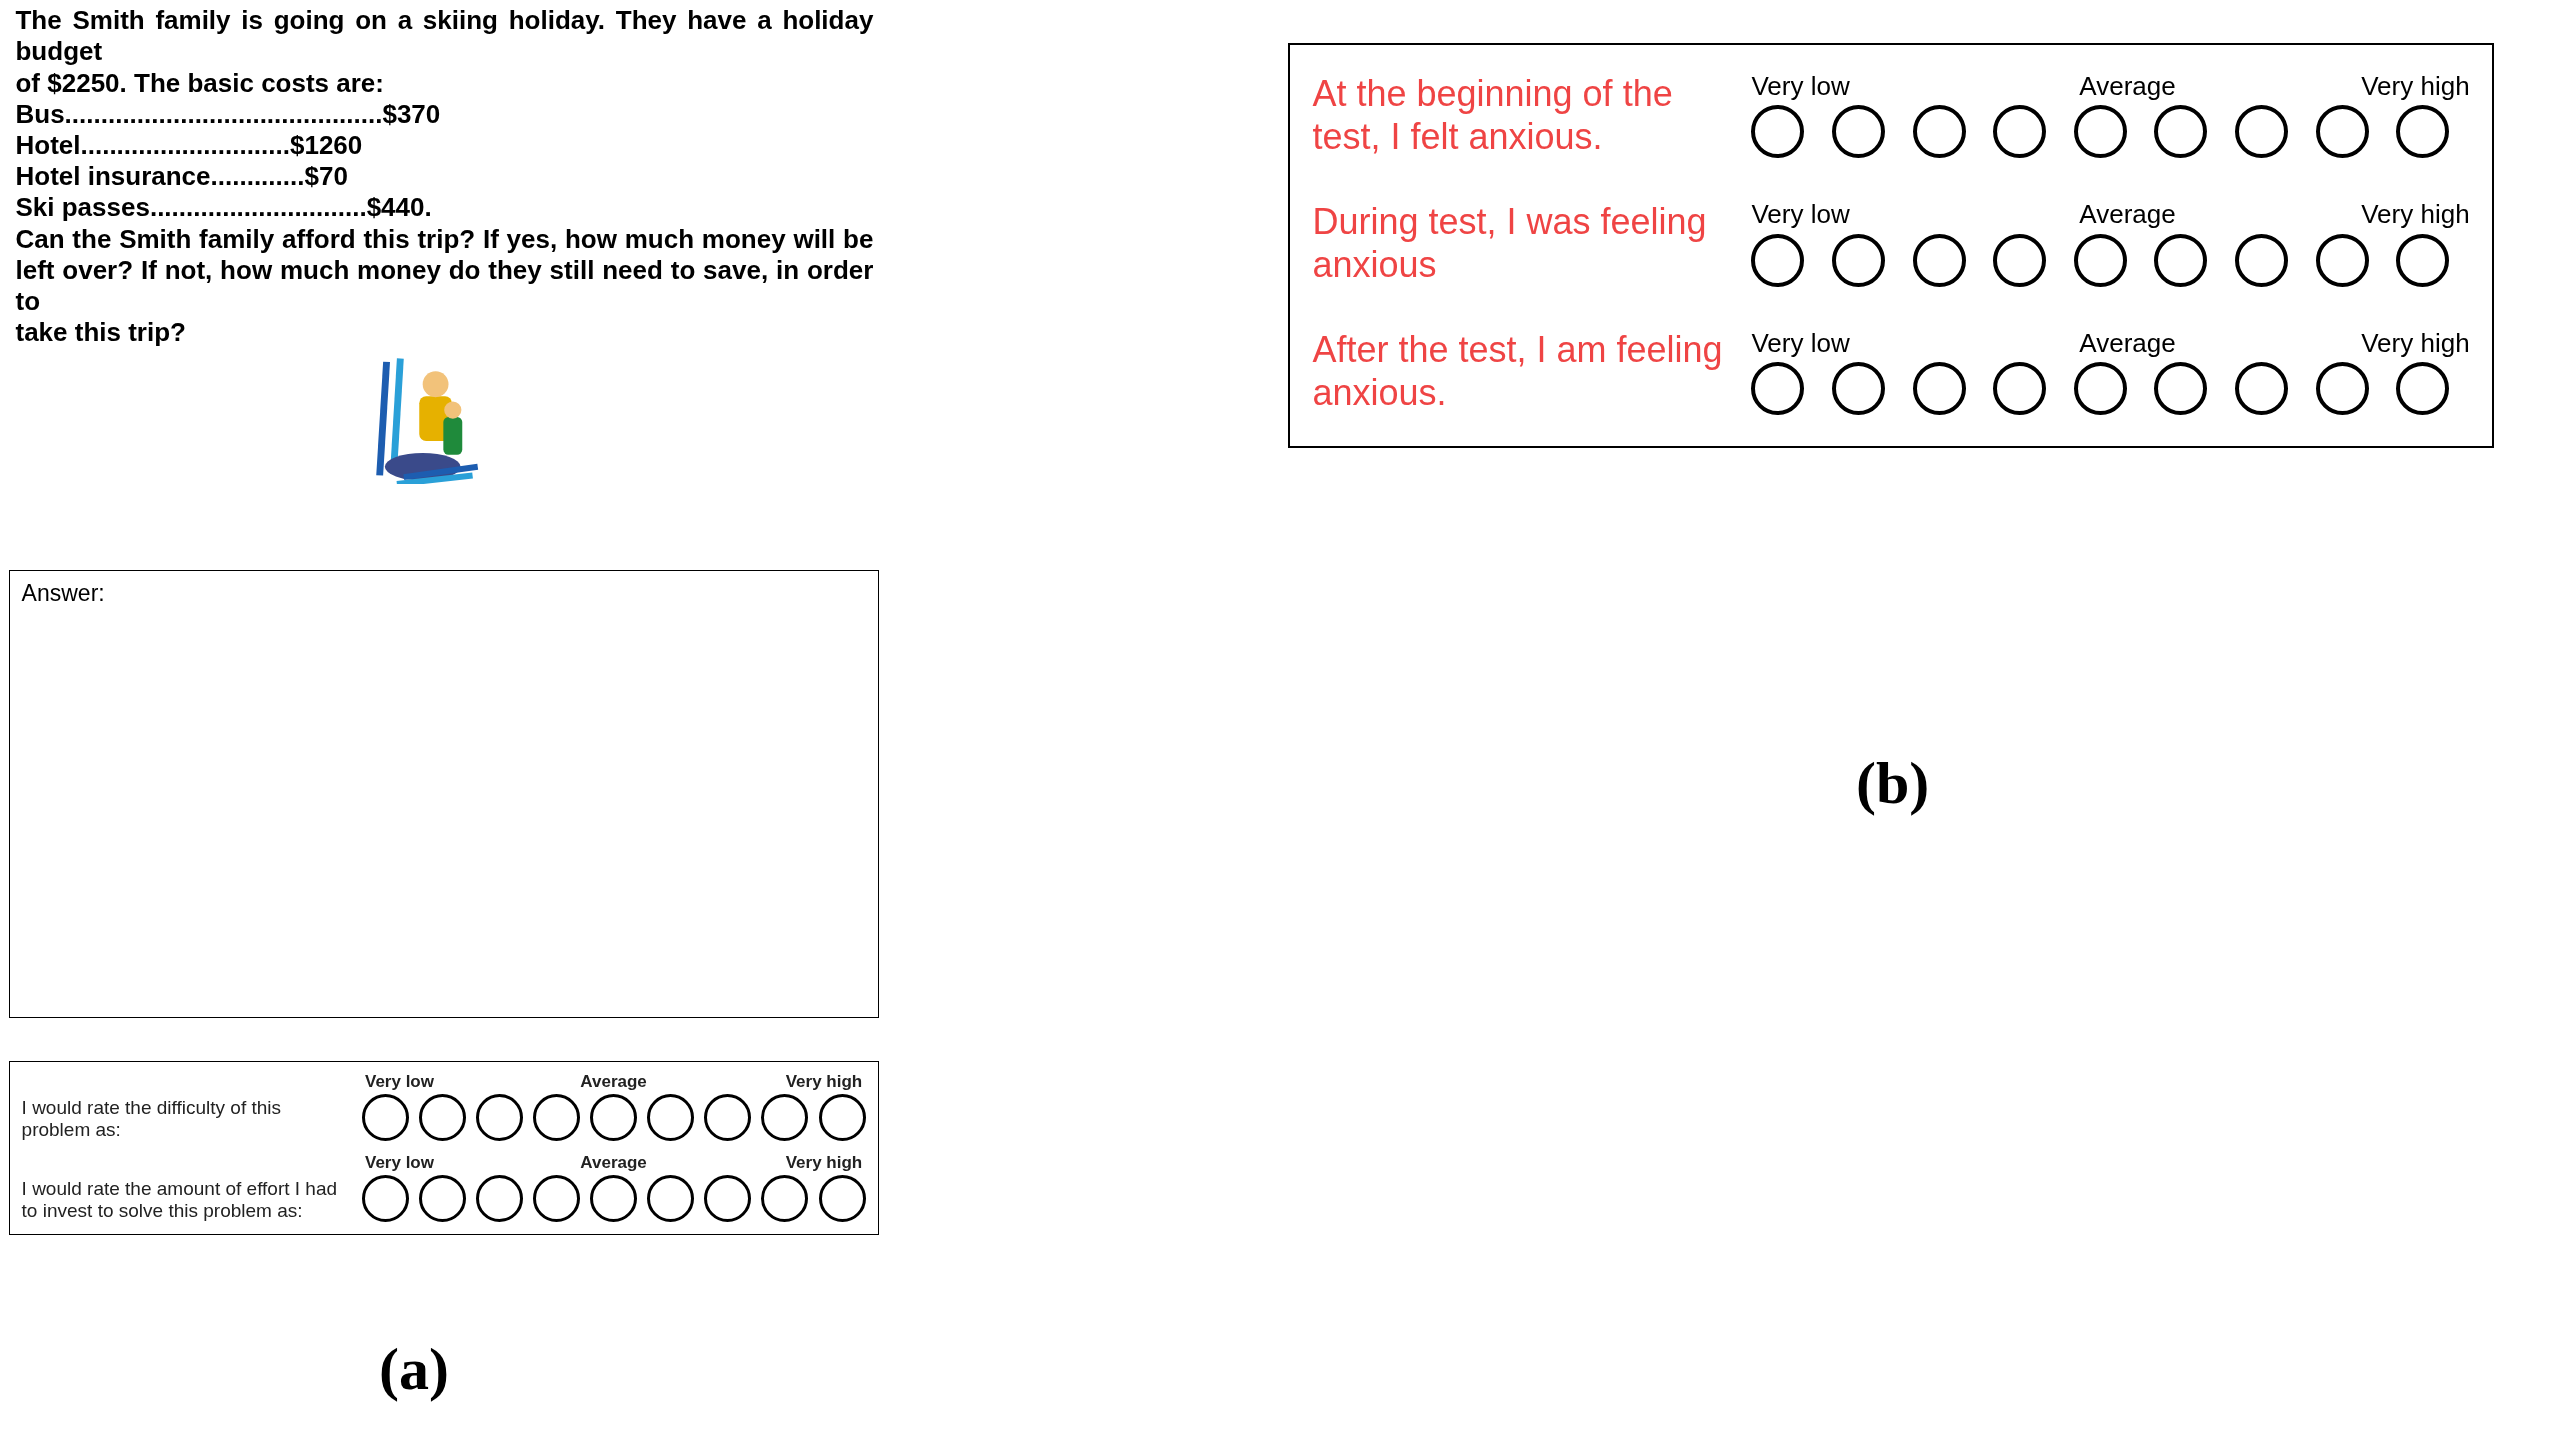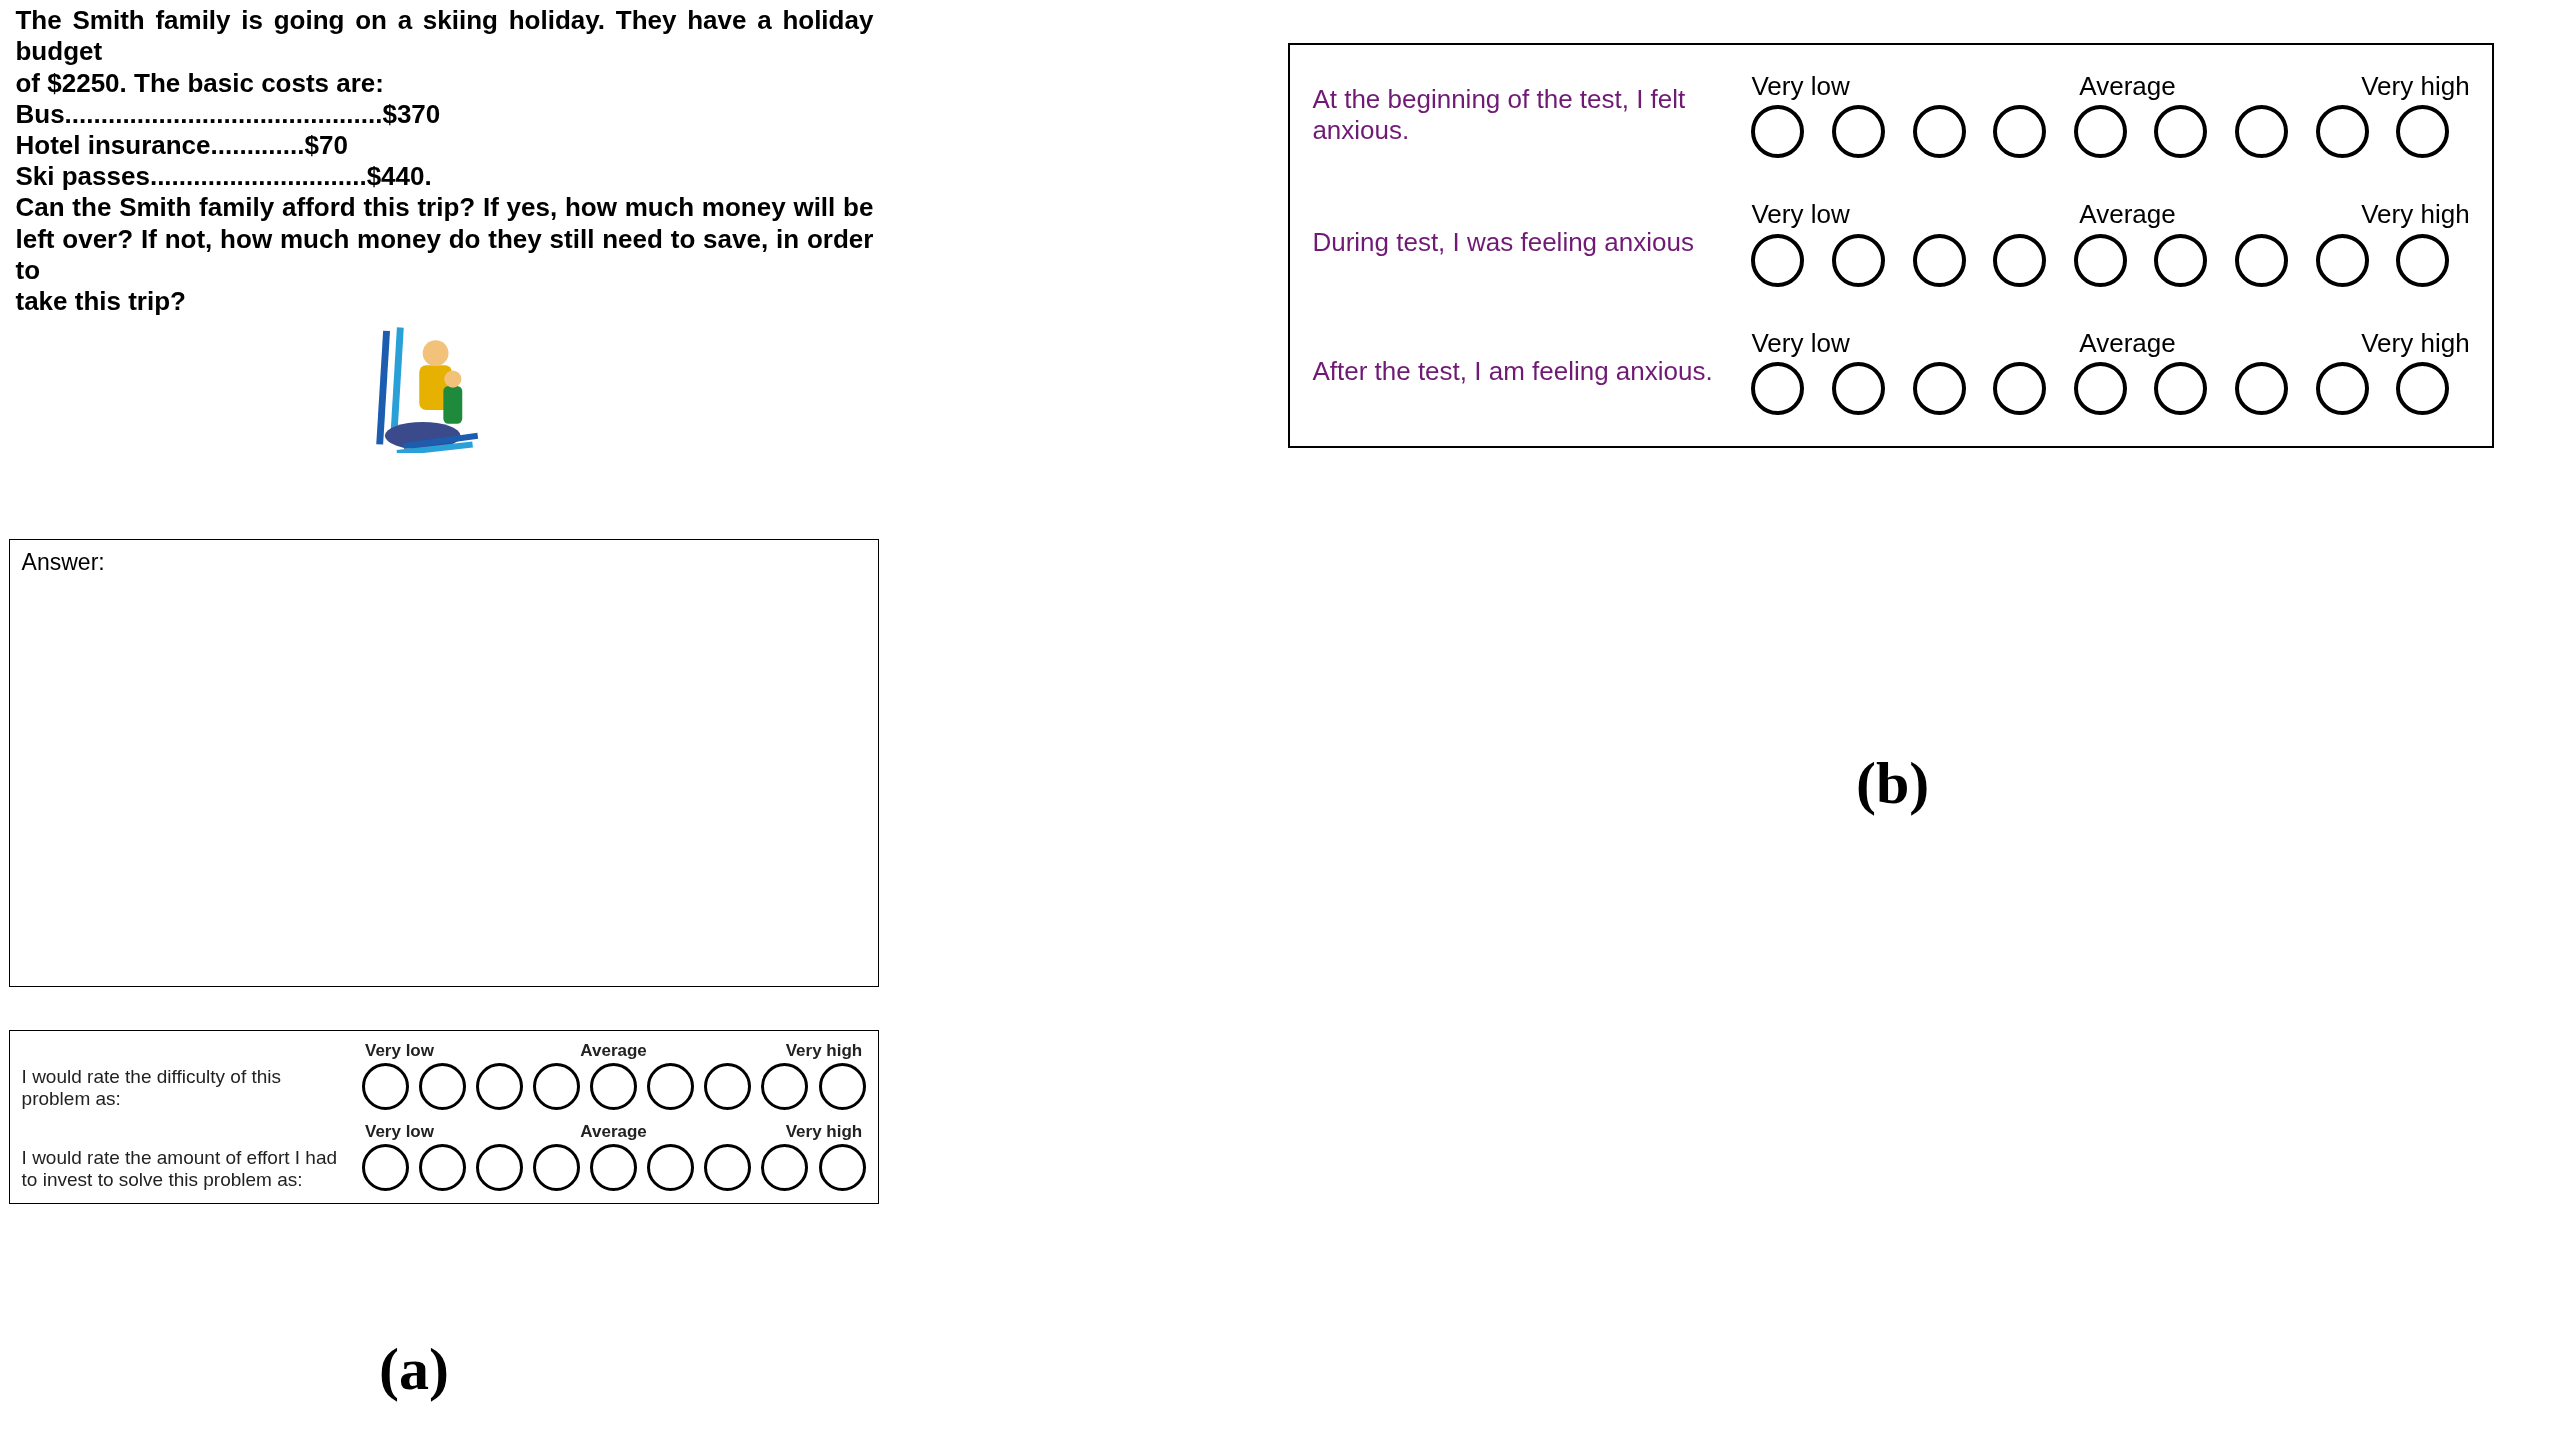--- a/index.html
+++ b/index.html
@@ -140,22 +140,22 @@
     padding: 26px 22.4px 31px 22.4px;
   }
   .big-rating-row {
     display: flex;
     align-items: center;
     margin-top: 17px;
   }
   .big-rating-row:first-child { margin-top: 0; }
   .big-rating-prompt {
     width: 439px;
-    font-size: 26px;
-    color: #701a75;
+    font-size: 36px;
+    color: #ef4444;
     line-height: 1.2;
     padding-right: 8.6px;
   }
   .big-rating-scale {
     flex: 1;
     display: flex;
     flex-direction: column;
   }
   .big-scale-labels {
     display: flex;
@@ -195,20 +195,25 @@
   <div class="panel-a">
 
     <div class="problem-text">
       <span class="problem-line justify">The Smith family is going on a skiing holiday. They have a holiday budget</span>
       <span class="problem-line">of $2250. The basic costs are:</span>
 
       <span class="problem-line cost-line">
         <span class="cost-label">Bus</span>
         <span class="dots">............................................</span>
         <span class="cost-value"> $370</span>
+      </span>
+      <span class="problem-line cost-line">
+        <span class="cost-label">Hotel</span>
+        <span class="dots">.............................</span>
+        <span class="cost-value">$1260</span>
       </span>
       <span class="problem-line cost-line">
         <span class="cost-label">Hotel insurance</span>
         <span class="dots">.............</span>
         <span class="cost-value"> $70</span>
       </span>
       <span class="problem-line cost-line">
         <span class="cost-label">Ski passes</span>
         <span class="dots">..............................</span>
         <span class="cost-value">$440.</span>

